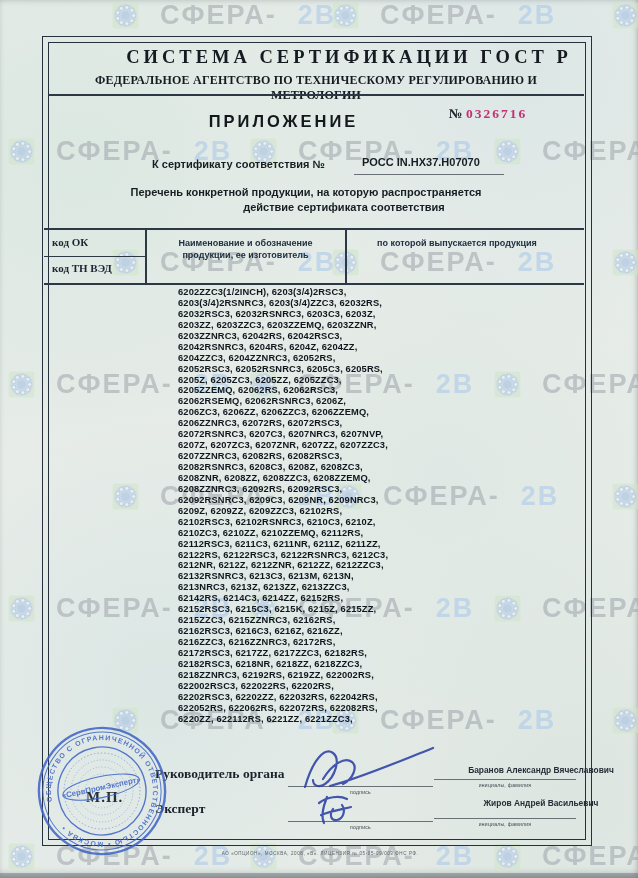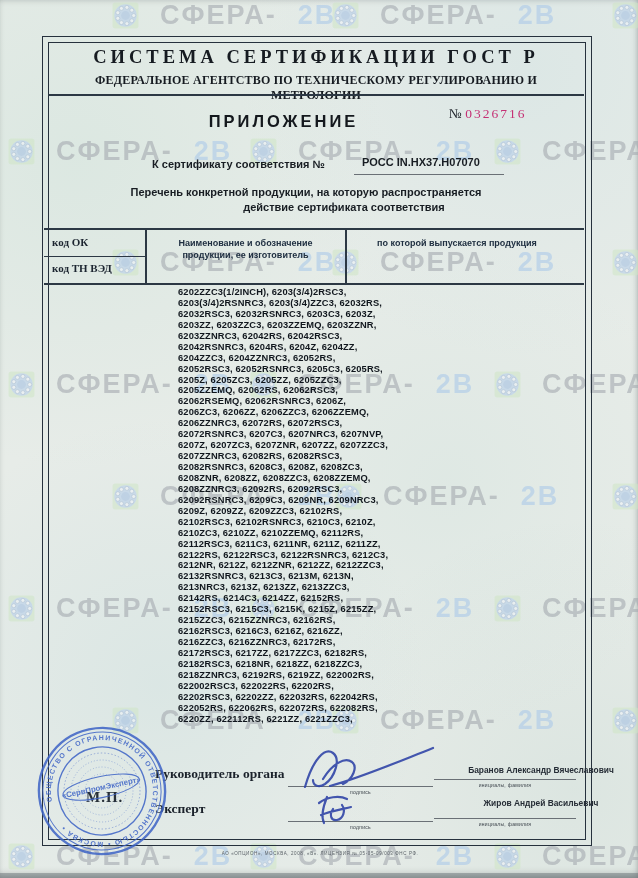--- a/index.html
+++ b/index.html
@@ -22,23 +22,23 @@
   .wm{position:absolute;display:flex;align-items:center;gap:21px;white-space:nowrap;opacity:.62;}
   .wm-logo{flex:0 0 auto;}
   .wm-gray,.wm-blue{font-weight:bold;font-size:27px;letter-spacing:2px;line-height:27px;}
   .wm-gray{color:#a7acb2;}
   .wm-blue{color:#aecbe9;}
   
   .frame{position:absolute;border:1.6px solid #26313d;z-index:2;}
   .line{position:absolute;background:#2c3844;z-index:3;}
   .hairline{position:absolute;background:#6a7076;z-index:3;}
   
-  .h1{font-family:"Liberation Serif",serif;font-weight:bold;font-size:18.5px;letter-spacing:4px;color:#161b21;text-align:center;}
+  .h1{font-family:"Liberation Serif",serif;font-weight:bold;font-size:18.5px;letter-spacing:4px;color:#161b21;text-align:center;margin-left:33px;}
   .h2{font-family:"Liberation Serif",serif;font-weight:bold;font-size:12.4px;letter-spacing:.2px;color:#161b21;text-align:center;transform:scaleX(.97);}
-  .formnum{font-family:"Liberation Serif",serif;font-weight:normal;font-size:13.5px;color:#1a1f26;}
+  .formnum{font-family:"Liberation Serif",serif;font-weight:bold;font-size:13.5px;color:#1a1f26;}
   .formnum .red{color:#c52f74;letter-spacing:2px;}
   .title{font-weight:bold;font-size:16.5px;letter-spacing:3px;color:#14181d;text-align:center;}
   .b11{font-weight:bold;font-size:11px;color:#181d23;}
   .center{text-align:center;}
   
   .colhead-left{font-family:"Liberation Serif",serif;font-weight:bold;font-size:11px;color:#1c2530;}
   .colhead{font-weight:bold;font-size:9px;line-height:11.5px;color:#203042;text-align:center;}
   .codes{font-weight:bold;font-size:9.3px;line-height:10.93px;letter-spacing:.15px;color:#10161d;white-space:nowrap;z-index:2;}
   
   .role{font-family:"Liberation Serif",serif;font-weight:bold;font-size:13.5px;color:#1b222b;white-space:nowrap;}

